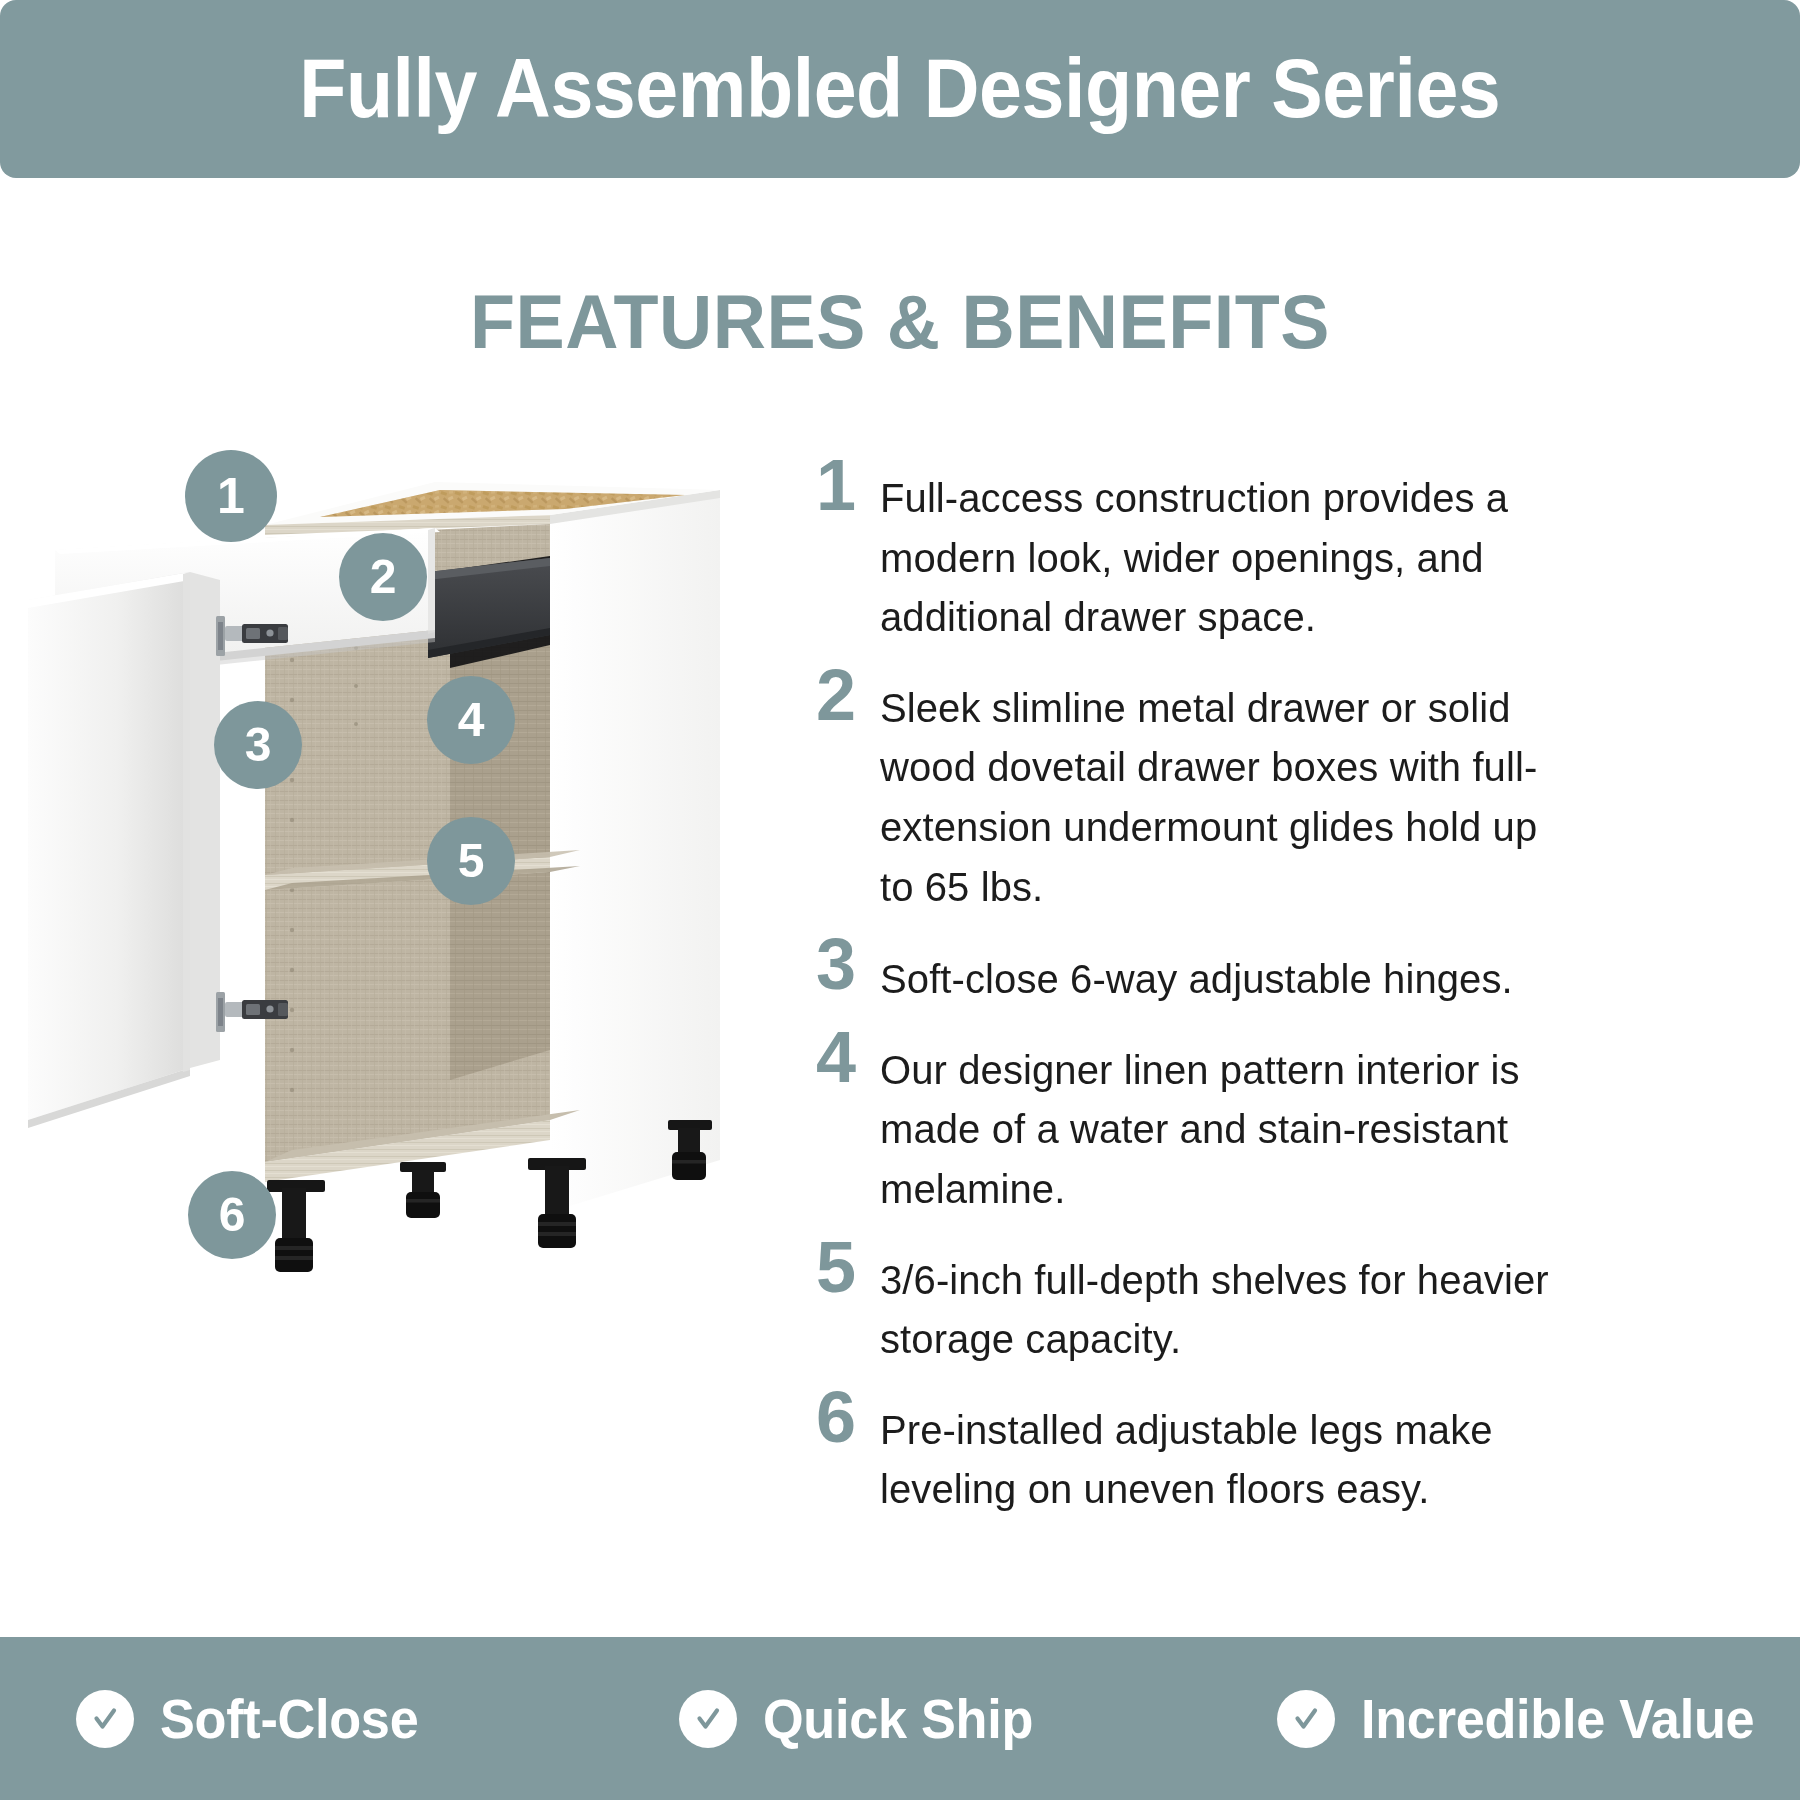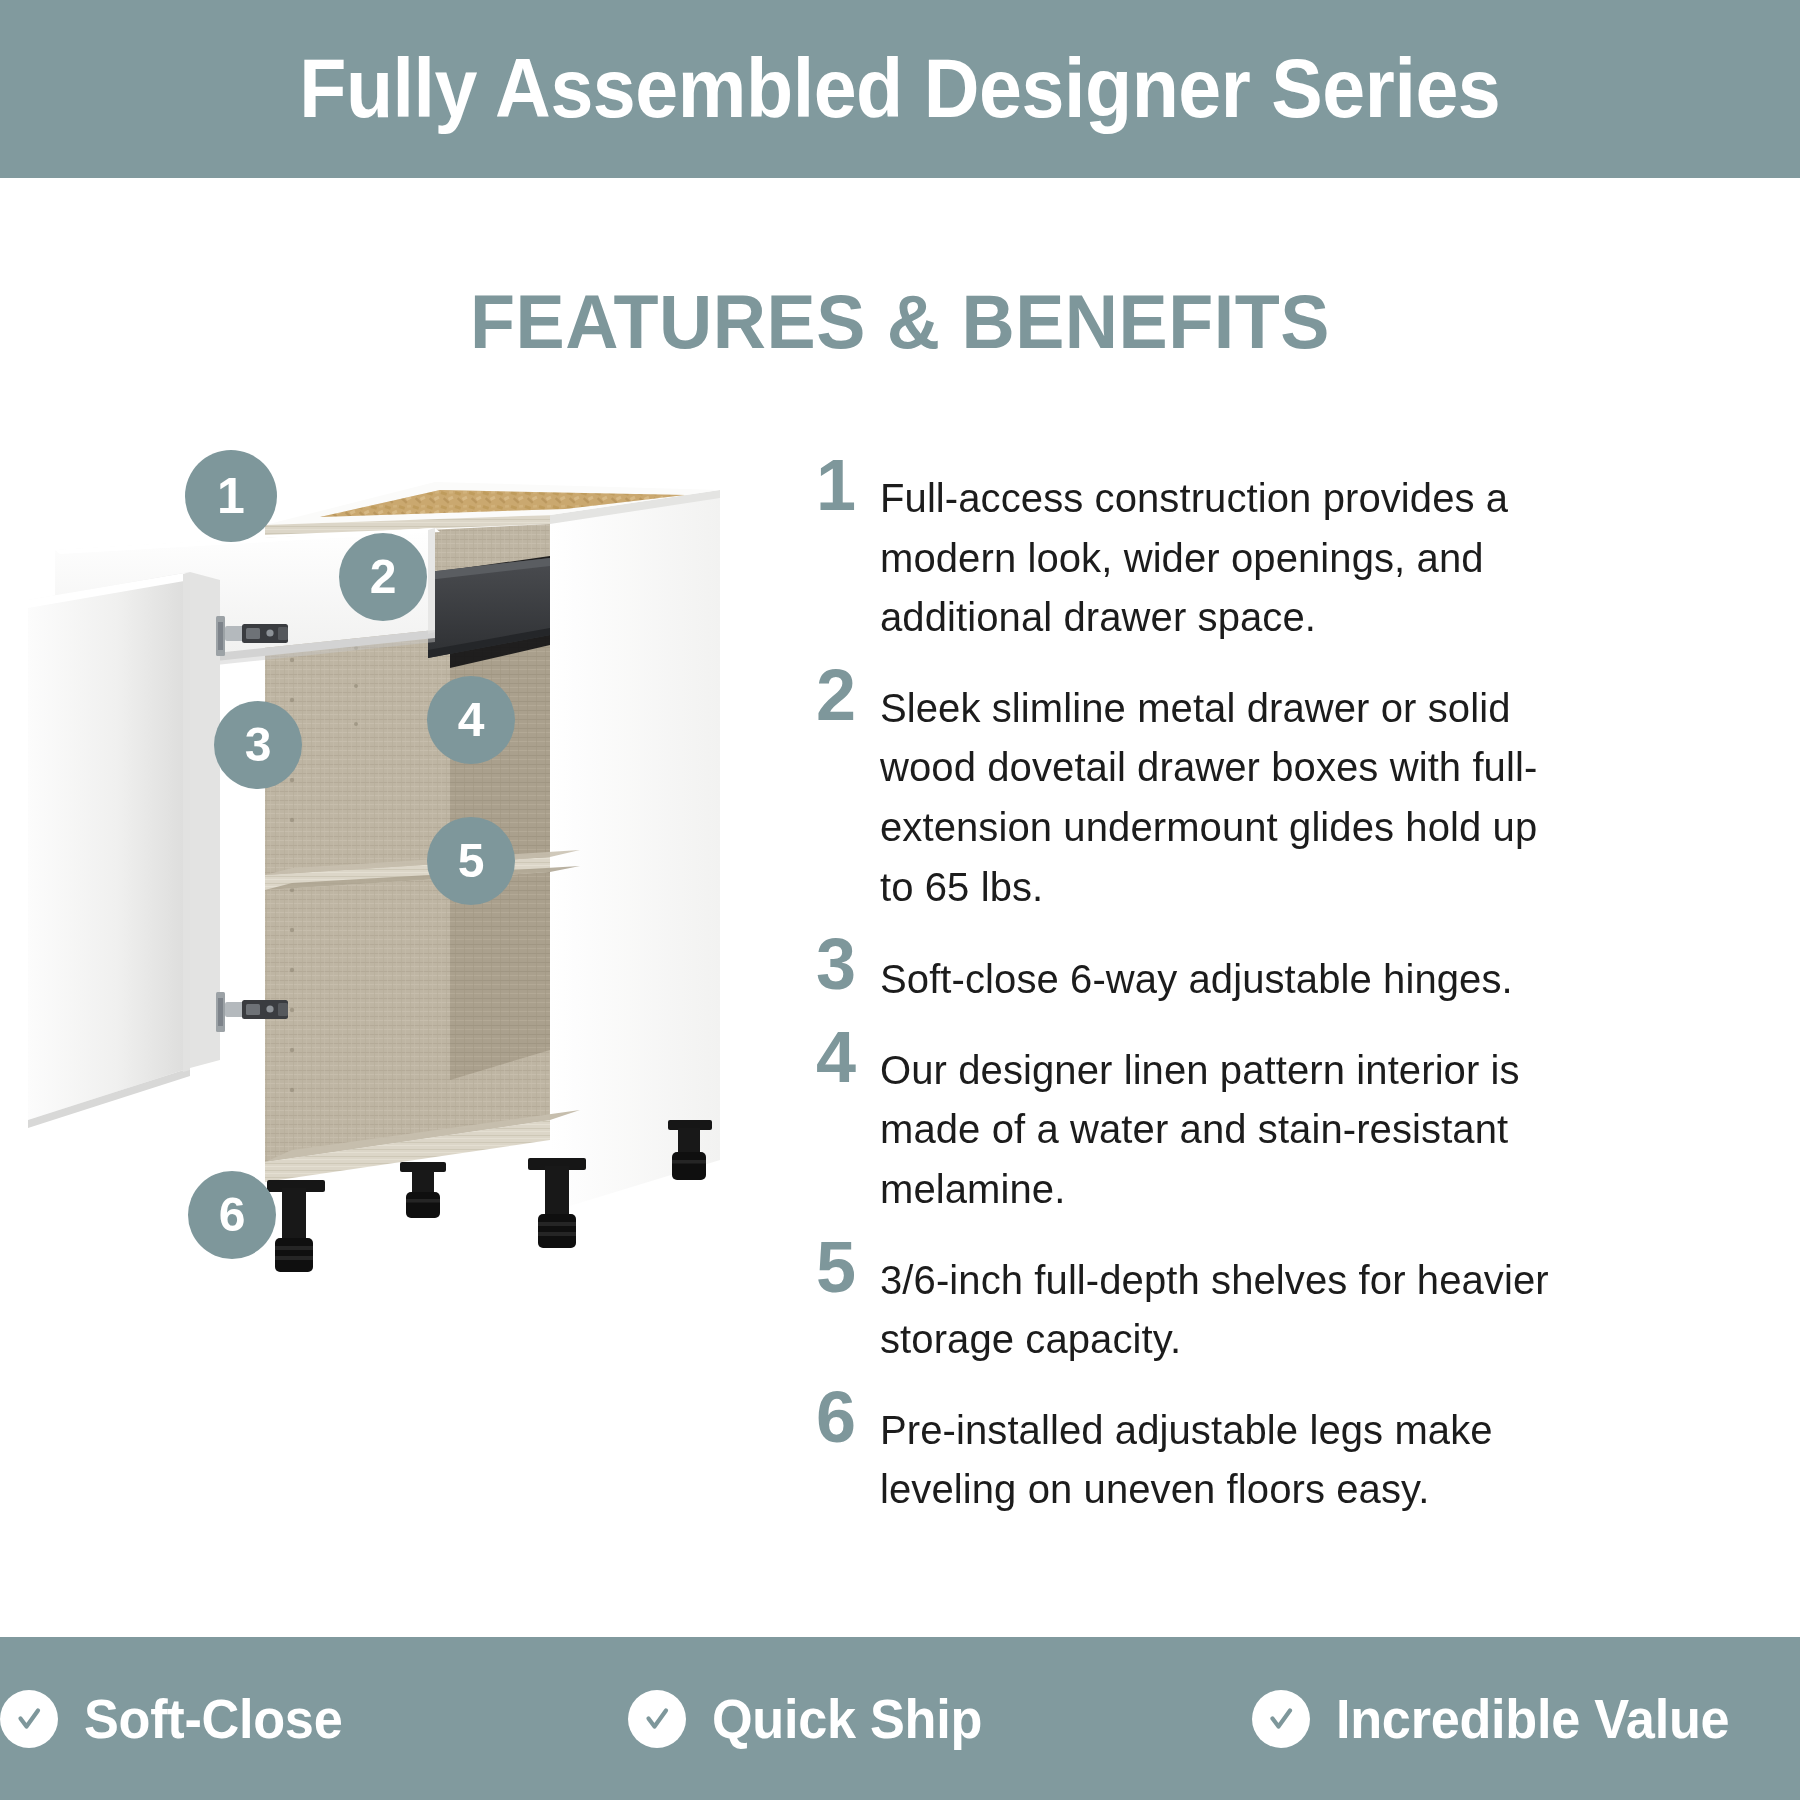--- a/index.html
+++ b/index.html
@@ -8,21 +8,21 @@
     background:#ffffff;
     font-family:"Liberation Sans", sans-serif;
     position:relative;
     overflow:hidden;
   }
 
   
   .header {
     position:absolute; left:0; top:0; width:1800px; height:178px;
     background:#819A9E;
-    display:flex; align-items:center; justify-content:center;
+    display:flex; align-items:center; justify-content:center;border-radius:16px;
   }
   .header-title {
     color:#ffffff;
     font-family:"Liberation Sans Narrow","Liberation Sans",sans-serif;
     font-size:83px;
     font-weight:700;
     letter-spacing:-0.5px;
     transform:scaleX(0.93);
     white-space:nowrap;
   }
@@ -99,20 +99,21 @@
   
   .footer {
     position:absolute; left:0; bottom:0; width:1800px; height:163px;
     background:#819A9E;
     display:flex; align-items:center;
   }
   .footer-item {
     flex:1 1 0;
     display:flex; align-items:center;
     justify-content:flex-start;
+    padding-left:76px;
   }
   .footer-item:nth-child(2) { padding-left:80px; }
   .footer-item:nth-child(3) { padding-left:76px;text-align:right; }
   .check-badge {
     width:58px; height:58px; border-radius:50%;
     background:#ffffff;
     display:flex; align-items:center; justify-content:center;
     flex:0 0 58px;
     margin-right:26px;
   }

